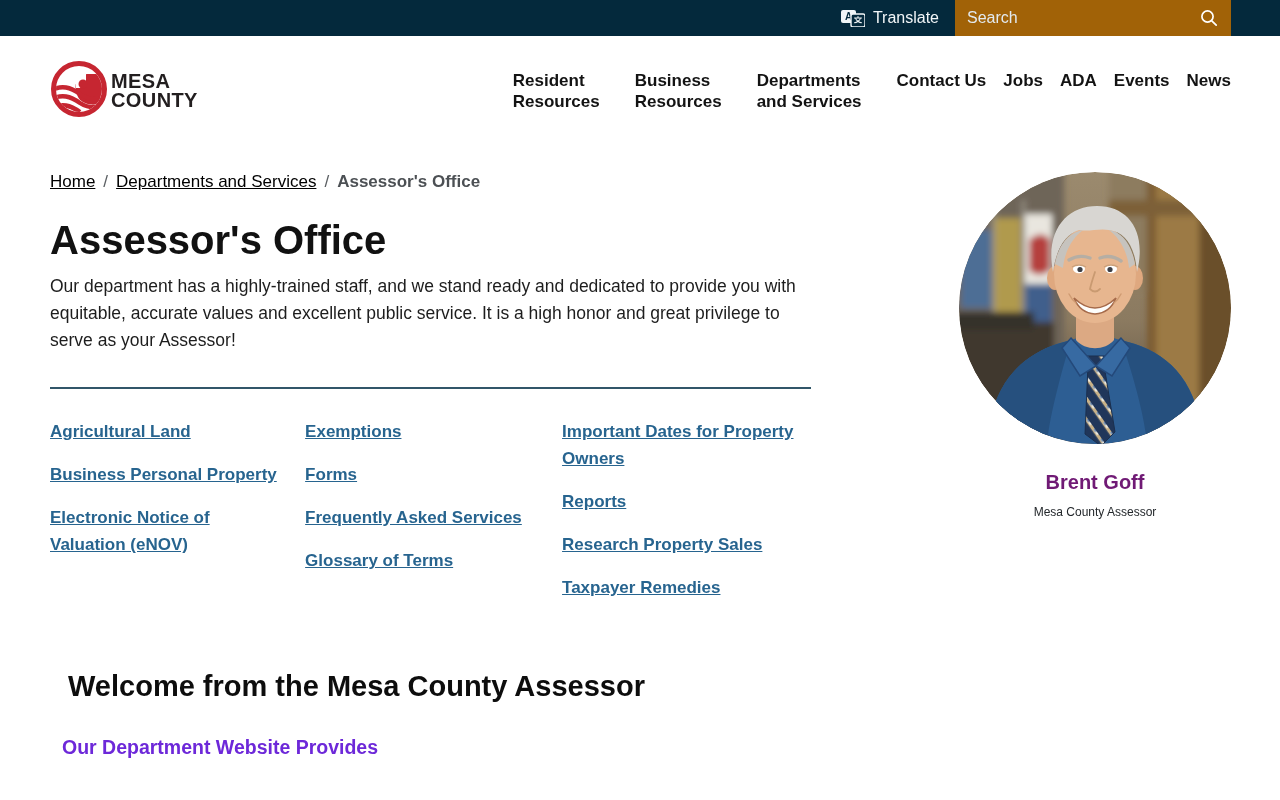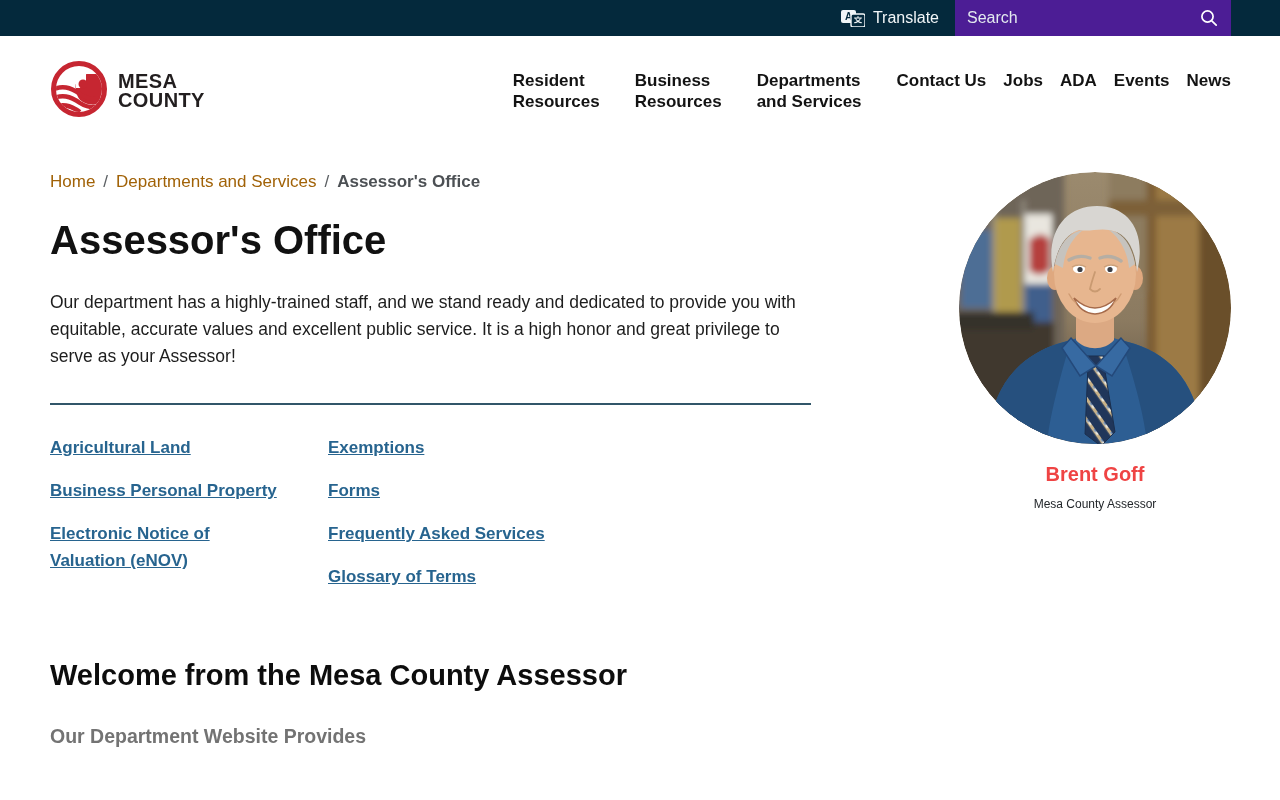--- a/index.html
+++ b/index.html
@@ -5,66 +5,66 @@
   * { margin:0; padding:0; box-sizing:border-box; }
   html,body { width:1280px; height:800px; overflow:hidden; background:#fff;
               font-family:"Liberation Sans", sans-serif; color:#161616; }
 
   
   .topbar { height:36px; background:#04293c; display:flex; justify-content:flex-end;
             align-items:stretch; }
   .translate-btn { display:flex; align-items:center; gap:8px; color:#f2f6f8;
                    font-size:16px; padding:0 16px; cursor:pointer; }
   .translate-btn svg { display:block; }
-  .searchbox { width:276px; background:#4c1d95; display:flex; align-items:center;
+  .searchbox { width:276px; background:#a16207; display:flex; align-items:center;
                margin-right:49px; padding:0 12px; }
   .searchbox input { flex:1; background:transparent; border:none; outline:none;
                      color:#fff; font-size:16px; font-family:"Liberation Sans",sans-serif; }
   .searchbox input::placeholder { color:#e3eaef; opacity:1; }
   .search-icon { flex:0 0 auto; cursor:pointer; display:flex; align-items:center; }
 
   
   .site-header { height:110px; background:#fff; display:flex; align-items:center;
                  padding:0 49px 0 50px; }
-  .logo { display:flex; align-items:center; gap:10px; cursor:pointer; }
+  .logo { display:flex; align-items:center; gap:3px; cursor:pointer; }
   .logo-text { font-size:20px; line-height:19px; font-weight:bold; color:#221e1f;
                letter-spacing:0.4px; }
   .main-nav { margin-left:auto; display:flex; align-items:flex-start; gap:17px; }
   .nav-item { font-size:17px; font-weight:bold; color:#131313; line-height:21px;
               cursor:pointer; white-space:nowrap; }
   .nav-item.two-line { margin-right:18px; }
   .nav-item span { display:block; }
 
   
   .page { position:relative; padding:26px 0 0 50px; }
   .breadcrumb { display:flex; align-items:center; gap:8px; font-size:17px;
                 color:#5b5f63; }
-  .breadcrumb a { color:#a16207; cursor:pointer; }
+  .breadcrumb a { color:#000000; text-decoration:underline; cursor:pointer; }
   .crumb-current { font-weight:bold; color:#4c5054; }
   .crumb-sep { color:#5b5f63; }
 
   h1.page-title { margin-top:26px; font-size:40px; font-weight:bold; color:#111; }
-  .intro { margin-top:26px; width:755px; font-size:17.5px; line-height:27px; color:#1d1d1d; }
+  .intro { margin-top:10px; width:755px; font-size:17.5px; line-height:27px; color:#1d1d1d; }
 
   .rule { width:761px; height:2px; background:#315669; border:none; margin-top:33px; }
 
   .quick-links { margin-top:29px; display:flex; width:761px;gap:8px; }
   .ql-col { width:270px; }
   .ql-col + .ql-col { width:272px; }
   .ql-col a { display:block; width:232px; font-size:17px; font-weight:bold;
               color:#27648f; text-decoration:underline; line-height:27px;
               margin-bottom:16px; cursor:pointer; }
 
-  .welcome-h2 { margin-top:53px; font-size:29px; font-weight:bold; color:#0d0d0d; }
-  .provides-h3 { margin-top:33px; font-size:19.5px; font-weight:bold; color:#737373; }
+  .welcome-h2 { margin-top:53px; font-size:29px; font-weight:bold; color:#0d0d0d;margin-left:18px; }
+  .provides-h3 { margin-top:33px; font-size:19.5px; font-weight:bold; color:#6d28d9;margin-left:12px; }
 
   
   .assessor-card { position:absolute; left:959px; top:26px; width:272px; text-align:center; }
   .portrait { width:272px; height:272px; border-radius:50%; overflow:hidden; display:block; }
-  .assessor-name { margin-top:19px; font-size:20px; font-weight:bold; color:#ef4444; }
+  .assessor-name { margin-top:27px; font-size:20px; font-weight:bold; color:#701a75; }
   .assessor-title { margin-top:11px; font-size:12px; color:#23272b; }
 </style>
 </head>
 <body>
 
 <div class="topbar">
   <div class="translate-btn">
     <span>
       <svg width="24" height="17" viewBox="0 0 24 17">
         <rect x="0" y="0" width="15" height="13" rx="2" fill="#f2f6f8"></rect>
@@ -153,20 +153,26 @@
     <div class="ql-col">
       <a>Agricultural Land</a>
       <a>Business Personal Property</a>
       <a>Electronic Notice of Valuation (eNOV)</a>
     </div>
     <div class="ql-col">
       <a>Exemptions</a>
       <a>Forms</a>
       <a>Frequently Asked Services</a>
       <a>Glossary of Terms</a>
+    </div>
+    <div class="ql-col">
+      <a>Important Dates for Property Owners</a>
+      <a>Reports</a>
+      <a>Research Property Sales</a>
+      <a>Taxpayer Remedies</a>
     </div>
   </div>
 
   <h2 class="welcome-h2">Welcome from the Mesa County Assessor</h2>
   <h3 class="provides-h3">Our Department Website Provides</h3>
 
   <div class="assessor-card">
     <span class="portrait">
       <svg width="272" height="272" viewBox="0 0 272 272">
         <defs>

